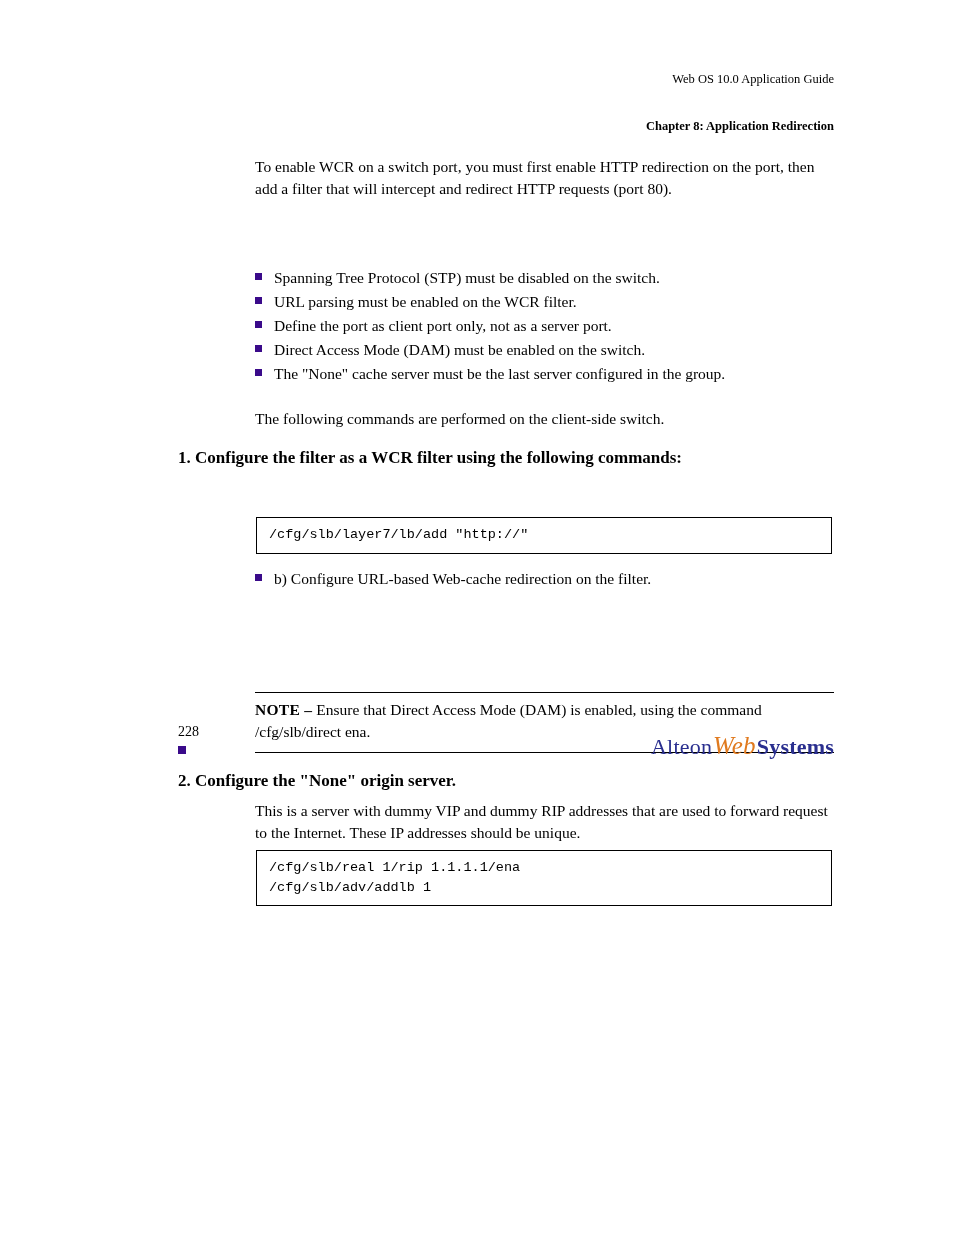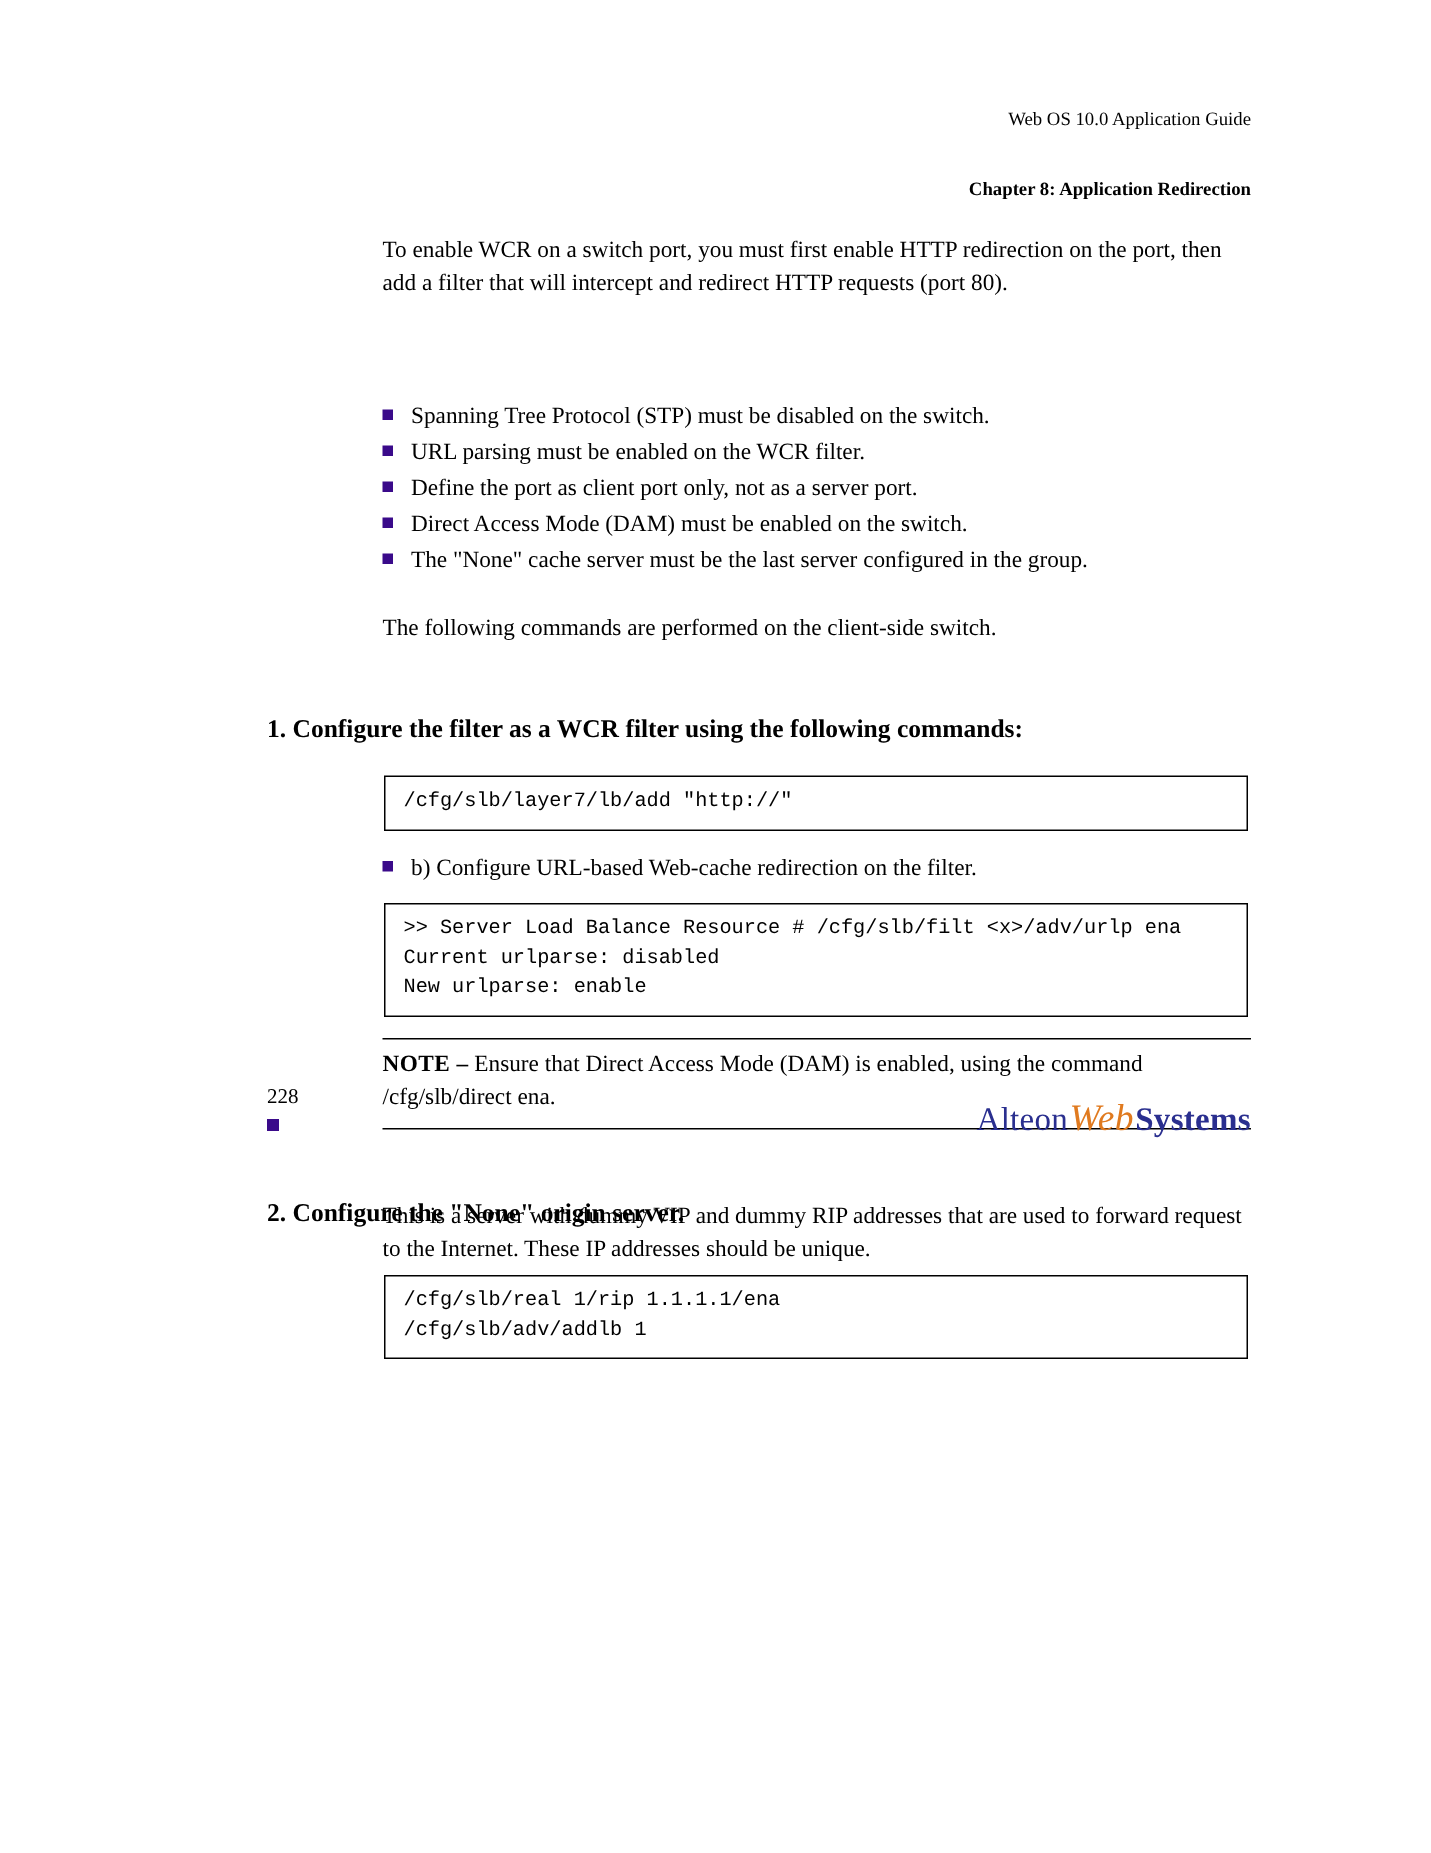--- a/index.html
+++ b/index.html
@@ -78,21 +78,20 @@
     font-size: 15.5px;
   }
   .h-step {
     position: absolute;
     left: 178px;
     right: 120px;
     font-family: Georgia, "Times New Roman", serif;
     font-weight: 700;
     font-size: 17px;
     color: #000;
-    margin-top: 28px;
   }
   .sublist { top: 481px; }
   .codebox {
     position: absolute;
     left: 256px;
     width: 576px;
     border: 1px solid #000;
     box-sizing: border-box;
     padding: 7px 12px 8px 12px;
     font-family: "Courier New", monospace;
@@ -188,23 +187,20 @@
   <div class="h-step" style="top:448px;">1.    Configure the filter as a WCR filter using the following commands:</div>
 
   <div class="codebox" style="top:517px; white-space:pre;">/cfg/slb/layer7/lb/add "http://"</div>
 
   <div class="list" style="top:567px;">
     <div class="li">
       <div class="sq"></div>
       <div class="li-text">b) Configure URL-based Web-cache redirection on the filter.</div>
     </div>
   </div>
-  <div class="codebox" style="top:602px; white-space:pre;">&gt;&gt; Server Load Balance Resource # /cfg/slb/filt &lt;x&gt;/adv/urlp ena
-Current urlparse: disabled
-New urlparse: enable</div>
 
   <div class="note" style="top:692px;">
     <hr class="note-rule">
     <span class="caps">NOTE –</span>
     <span>Ensure that Direct Access Mode (DAM) is enabled, using the command  /cfg/slb/direct ena.</span>
     <hr class="note-bottom-rule">
   </div>
 
   <div class="h-step" style="top:771px;">2.    Configure the "None" origin server.</div>
 

